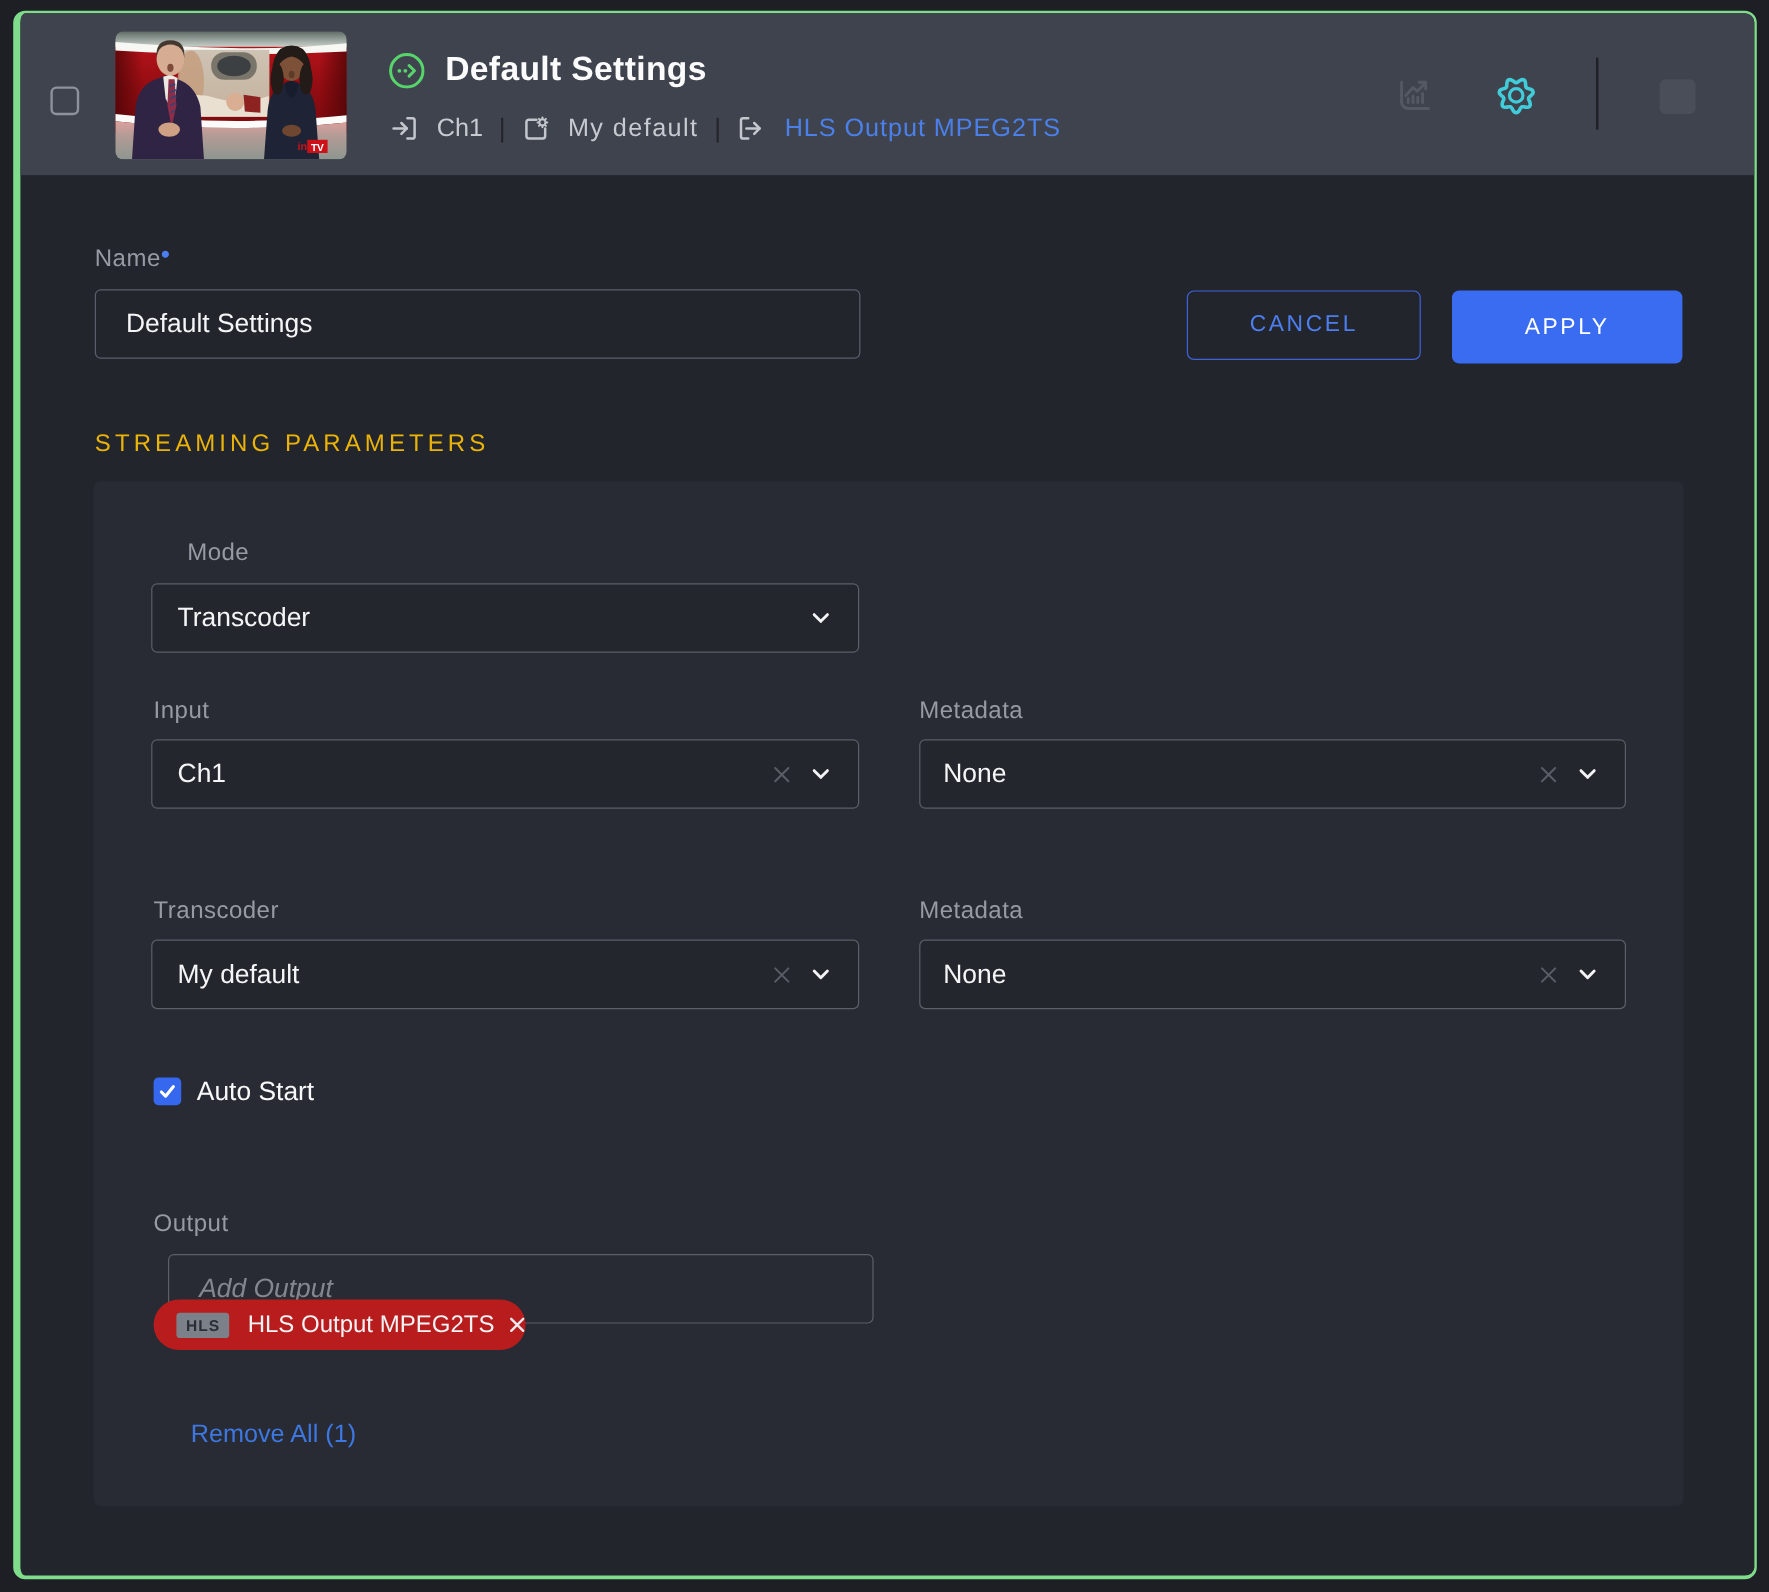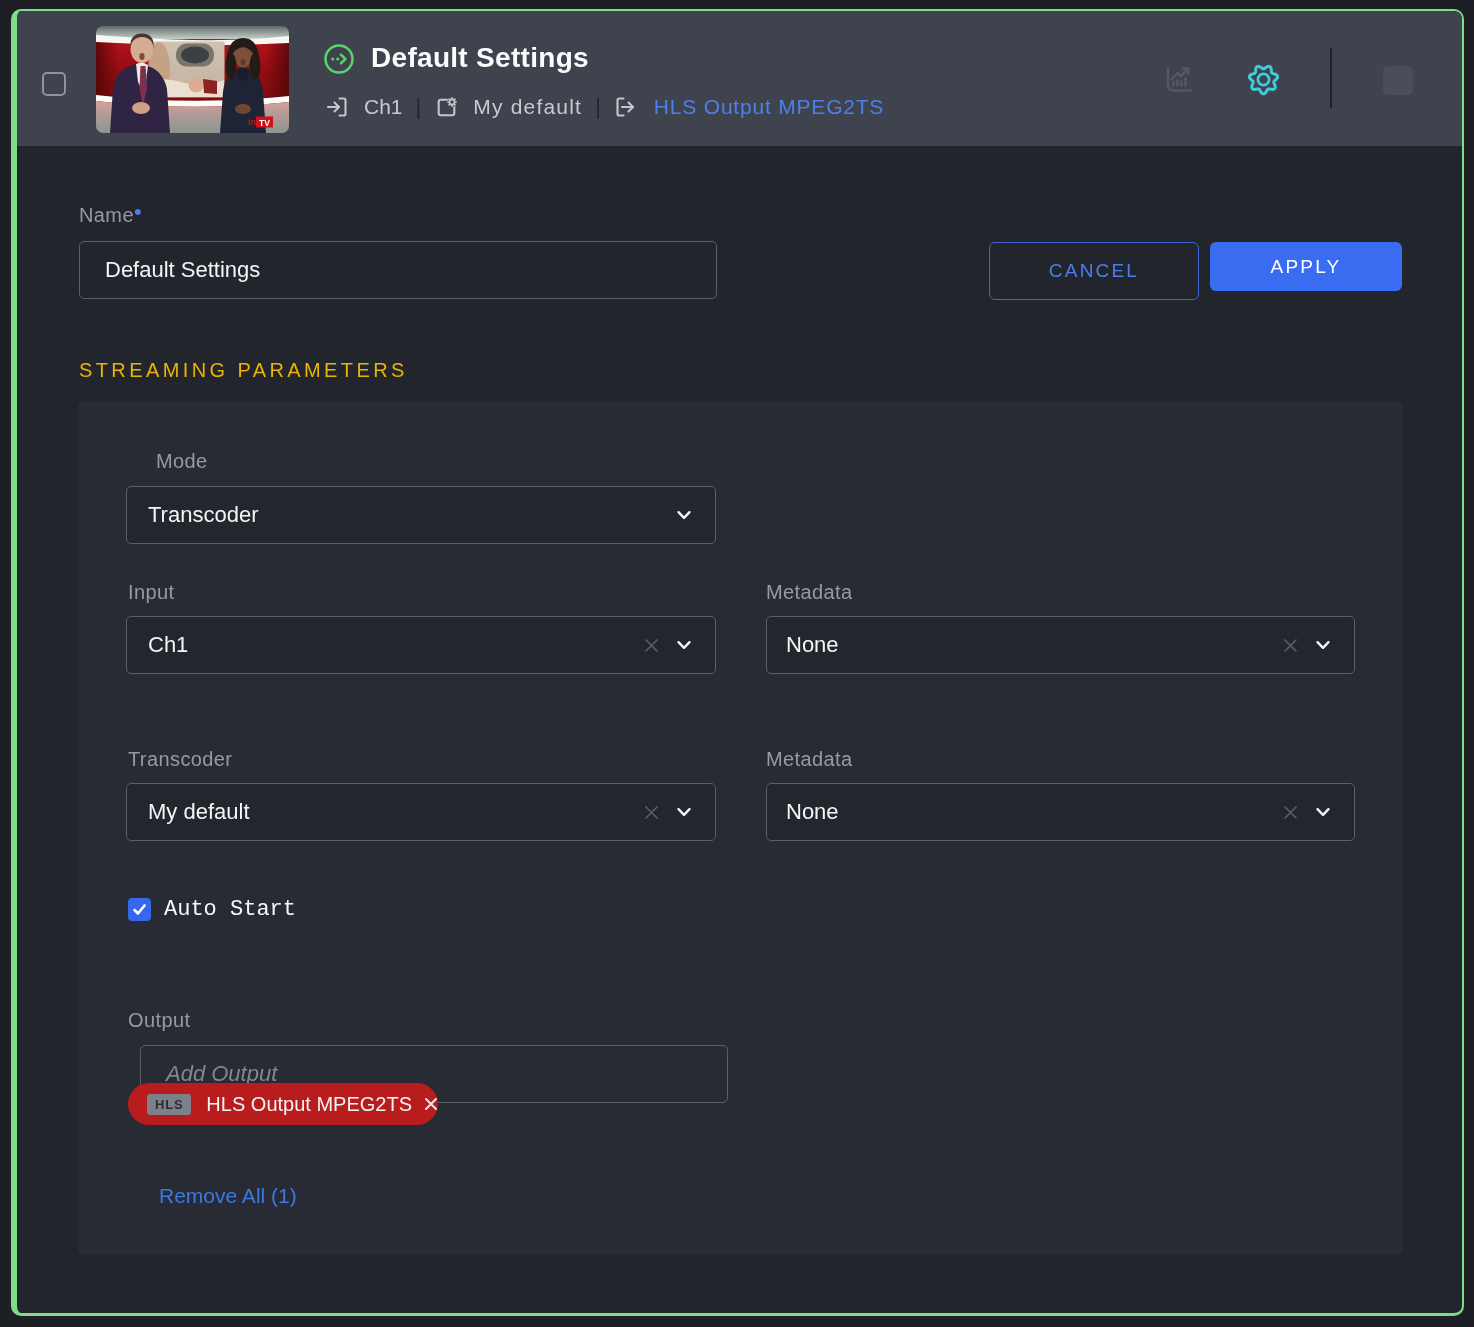--- a/index.html
+++ b/index.html
@@ -146,22 +146,22 @@
 <svg class="abs" style="left:1245px; top:61px;" width="37" height="37" viewBox="0 0 37 37">
   <path d="M18.5 7.9L18.9 7.8L19.3 7.7L19.7 7.4L20.2 7.1L20.7 6.7L21.3 6.3L21.9 6.0L22.5 5.6L23.1 5.4L23.7 5.3L24.2 5.4L24.7 5.5L25.2 5.8L25.6 6.2L25.9 6.8L26.1 7.4L26.2 8.0L26.3 8.7L26.3 9.4L26.4 10.0L26.4 10.6L26.5 11.1L26.6 11.5L26.8 11.9L27.1 12.2L27.5 12.4L27.9 12.6L28.5 12.7L29.1 12.9L29.8 13.1L30.4 13.3L31.0 13.6L31.6 13.9L32.0 14.3L32.3 14.8L32.5 15.3L32.6 15.8L32.5 16.4L32.3 17.0L31.9 17.5L31.5 18.0L31.0 18.5L30.5 18.9L30.0 19.4L29.6 19.7L29.2 20.1L29.0 20.5L28.8 20.9L28.8 21.3L28.9 21.7L29.0 22.2L29.3 22.7L29.5 23.3L29.8 23.9L30.0 24.6L30.1 25.2L30.2 25.9L30.2 26.5L30.0 27.0L29.8 27.5L29.4 27.9L28.9 28.1L28.3 28.3L27.6 28.4L27.0 28.3L26.3 28.3L25.6 28.2L25.0 28.0L24.4 27.9L23.9 27.9L23.5 27.9L23.1 28.1L22.8 28.3L22.5 28.6L22.2 29.0L21.9 29.5L21.6 30.1L21.3 30.7L20.9 31.3L20.5 31.8L20.0 32.3L19.6 32.6L19.0 32.8L18.5 32.9L18.0 32.8L17.4 32.6L17.0 32.3L16.5 31.8L16.1 31.3L15.7 30.7L15.4 30.1L15.1 29.5L14.8 29.0L14.5 28.6L14.2 28.3L13.9 28.1L13.5 27.9L13.1 27.9L12.6 27.9L12.0 28.0L11.4 28.2L10.7 28.3L10.0 28.3L9.4 28.4L8.7 28.3L8.1 28.1L7.6 27.9L7.2 27.5L7.0 27.0L6.8 26.5L6.8 25.9L6.9 25.2L7.0 24.6L7.2 23.9L7.5 23.3L7.7 22.7L8.0 22.2L8.1 21.7L8.2 21.3L8.2 20.9L8.0 20.5L7.8 20.1L7.4 19.7L7.0 19.4L6.5 18.9L6.0 18.5L5.5 18.0L5.1 17.5L4.7 17.0L4.5 16.4L4.4 15.8L4.5 15.3L4.7 14.8L5.0 14.3L5.4 13.9L6.0 13.6L6.6 13.3L7.2 13.1L7.9 12.9L8.5 12.7L9.1 12.6L9.5 12.4L9.9 12.2L10.2 11.9L10.4 11.5L10.5 11.1L10.6 10.6L10.6 10.0L10.7 9.4L10.7 8.7L10.8 8.0L10.9 7.4L11.1 6.8L11.4 6.2L11.8 5.8L12.3 5.5L12.8 5.4L13.3 5.3L13.9 5.4L14.5 5.6L15.1 6.0L15.7 6.3L16.3 6.7L16.8 7.1L17.3 7.4L17.7 7.7L18.1 7.8L18.5 7.9Z" fill="none" stroke="#41ccda" stroke-width="3" stroke-linejoin="round"></path>
   <circle cx="18.5" cy="18.5" r="5.6" fill="none" stroke="#41ccda" stroke-width="2.7"></circle>
 </svg>
 <div class="abs" style="left:1330px; top:48px; width:2px; height:60px; background:#1e2026;"></div>
 <div class="abs" style="left:1383px; top:66px; width:30px; height:29px; background:#4a4e59; border-radius:5px;"></div>
 
 <div class="lbl" style="left:79px; top:199px;">Name<span style="color:#4d7ef0; font-size:22px; vertical-align:3px;">•</span></div>
 <div class="abs" style="left:79px; top:241px; width:638px; height:58px; border:1px solid #5a5f6a; border-radius:5px; display:flex; align-items:center; padding-left:25px; color:#f4f5f6; font-size:22px;">Default Settings</div>
 
-<div class="abs" style="left:989px; top:242px; width:210px; height:58px; border:1px solid #3f62d8; border-radius:6px; display:flex; align-items:center; justify-content:center; color:#4d7ef0; font-size:19px; letter-spacing:2.2px;">CANCEL</div>
-<div class="abs" style="left:1210px; top:242px; width:192px; height:49px; background:#3a6cf2; border-radius:6px; display:flex; align-items:center; justify-content:center; color:#ffffff; font-size:19px; letter-spacing:2.2px;">APPLY</div>
+<div class="abs" style="left:989px; top:242px; width:195px; height:58px; border:1px solid #3f62d8; border-radius:6px; display:flex; align-items:center; justify-content:center; color:#4d7ef0; font-size:19px; letter-spacing:2.2px;">CANCEL</div>
+<div class="abs" style="left:1210px; top:242px; width:192px; height:61px; background:#3a6cf2; border-radius:6px; display:flex; align-items:center; justify-content:center; color:#ffffff; font-size:19px; letter-spacing:2.2px;">APPLY</div>
 
 <div class="abs" style="left:79px; top:359px; color:#eab308; font-size:20px; letter-spacing:3.4px;">STREAMING PARAMETERS</div>
 
 <div class="abs" style="left:78px; top:401px; width:1325px; height:854px; background:#282b33; border-radius:6px;"></div>
 
 <div class="lbl" style="left:128px; top:450px;margin-left:28px;">Mode</div>
 <div class="sel" style="left:126px; top:486px; width:590px;">Transcoder
   <div class="selright">
     <svg class="chev" viewBox="0 0 18 18" fill="none" stroke="#f2f3f5" stroke-width="2.4" stroke-linecap="round" stroke-linejoin="round">
         <path d="M3.5 6.2 L9 11.8 L14.5 6.2"></path>
@@ -213,21 +213,21 @@
         <path d="M3.5 6.2 L9 11.8 L14.5 6.2"></path>
       </svg>
   </div>
 </div>
 
 <div class="abs" style="left:128px; top:898px; width:23px; height:23px; background:#3568ef; border-radius:4px; display:flex; align-items:center; justify-content:center;">
   <svg width="15" height="15" viewBox="0 0 15 15" fill="none" stroke="#ffffff" stroke-width="2.6" stroke-linecap="round" stroke-linejoin="round">
       <path d="M2.5 8 L6 11.5 L12.5 3.5"></path>
     </svg>
 </div>
-<div class="abs" style="left:164px; top:897px; color:#f7f8f9; font-size:22px;font-family:Liberation Mono, monospace;">Auto Start</div>
+<div class="abs" style="left:164px; top:897px; color:#f7f8f9; font-size:22px;">Auto Start</div>
 
 <div class="lbl" style="left:128px; top:1009px;">Output</div>
 <div class="abs" style="left:140px; top:1045px; width:588px; height:58px; border:1px solid #5a5f6a; border-radius:5px; display:flex; align-items:center; padding-left:25px; color:#83878f; font-size:22px; font-style:italic;">Add Output</div>
 
 <div class="abs" style="left:128px; top:1083px; width:310px; height:42px; background:#b91c1c; border-radius:21px; display:flex; align-items:center; padding-left:12px;justify-content:flex-end;">
   <span style="background:#7c8089; color:#2b2e35; font-size:13px; font-weight:bold; letter-spacing:0.8px; border-radius:3px; padding:3px 8px;">HLS</span>
   <span style="color:#f2f3f5; font-size:20px; margin-left:15px;">HLS Output MPEG2TS</span>
   <svg width="14" height="14" viewBox="0 0 14 14" fill="none" stroke="#e8e9ec" stroke-width="2" stroke-linecap="round" style="margin-left:12px;">
       <path d="M2 2 L12 12 M12 2 L2 12"></path>
     </svg>

